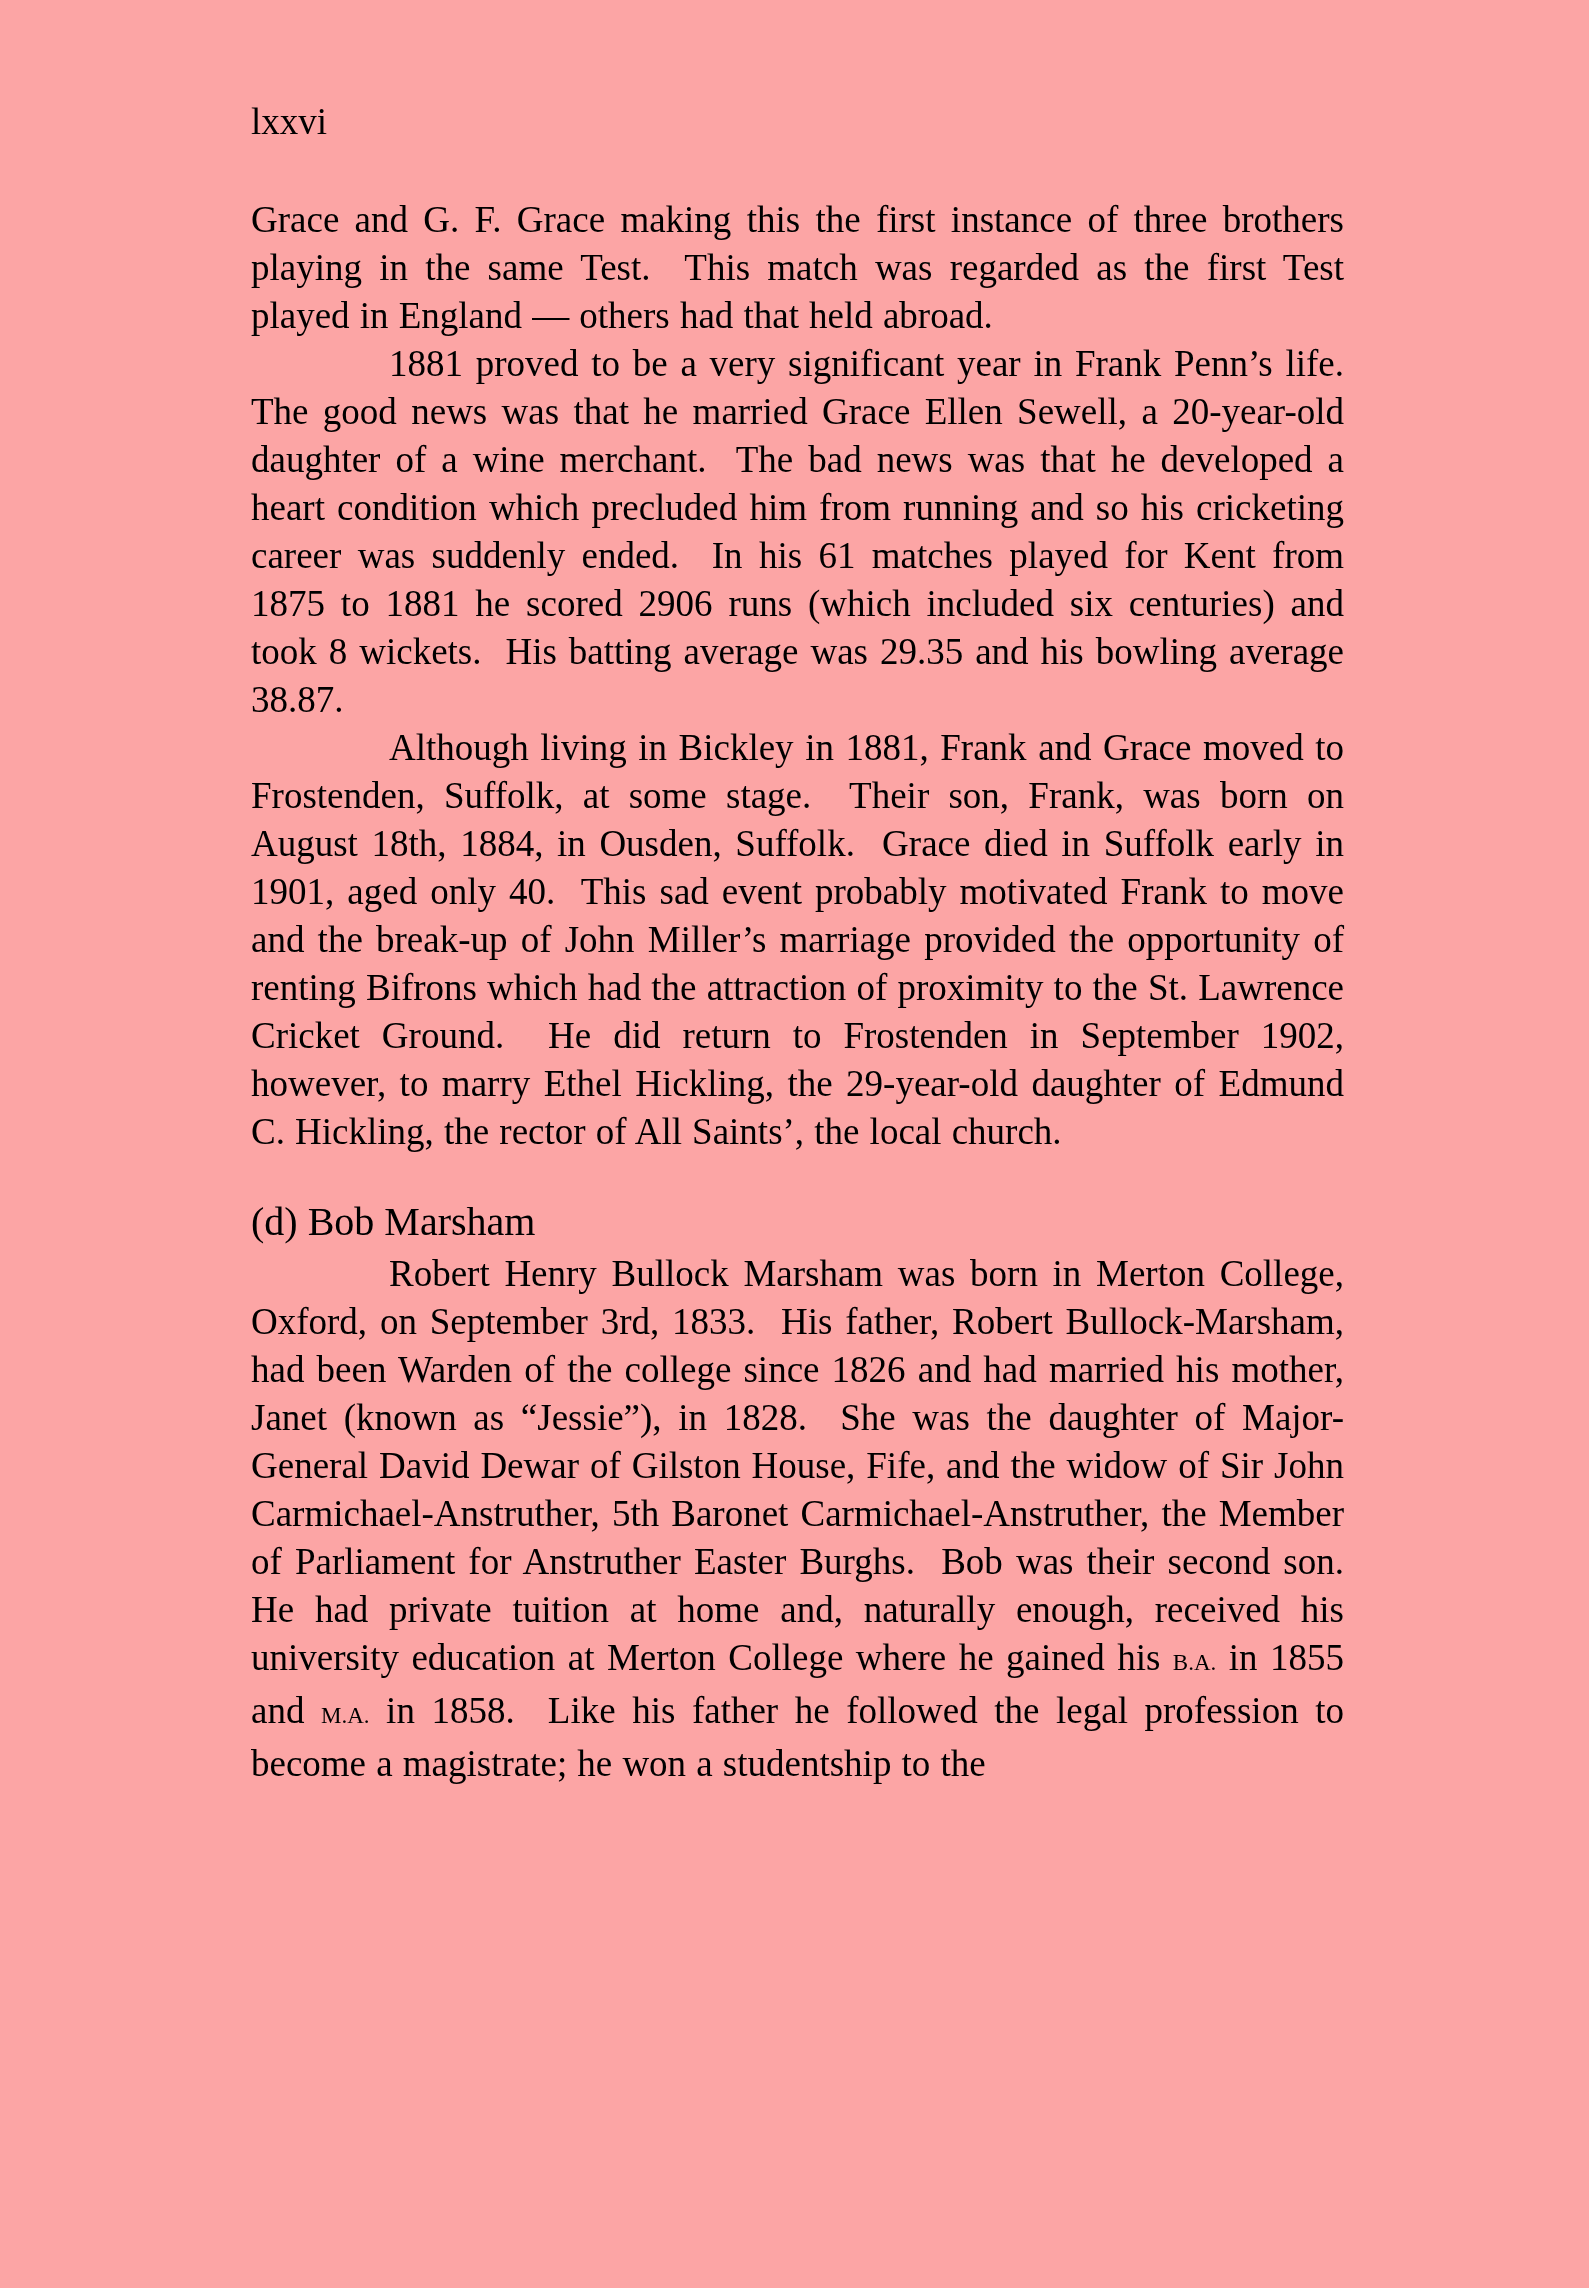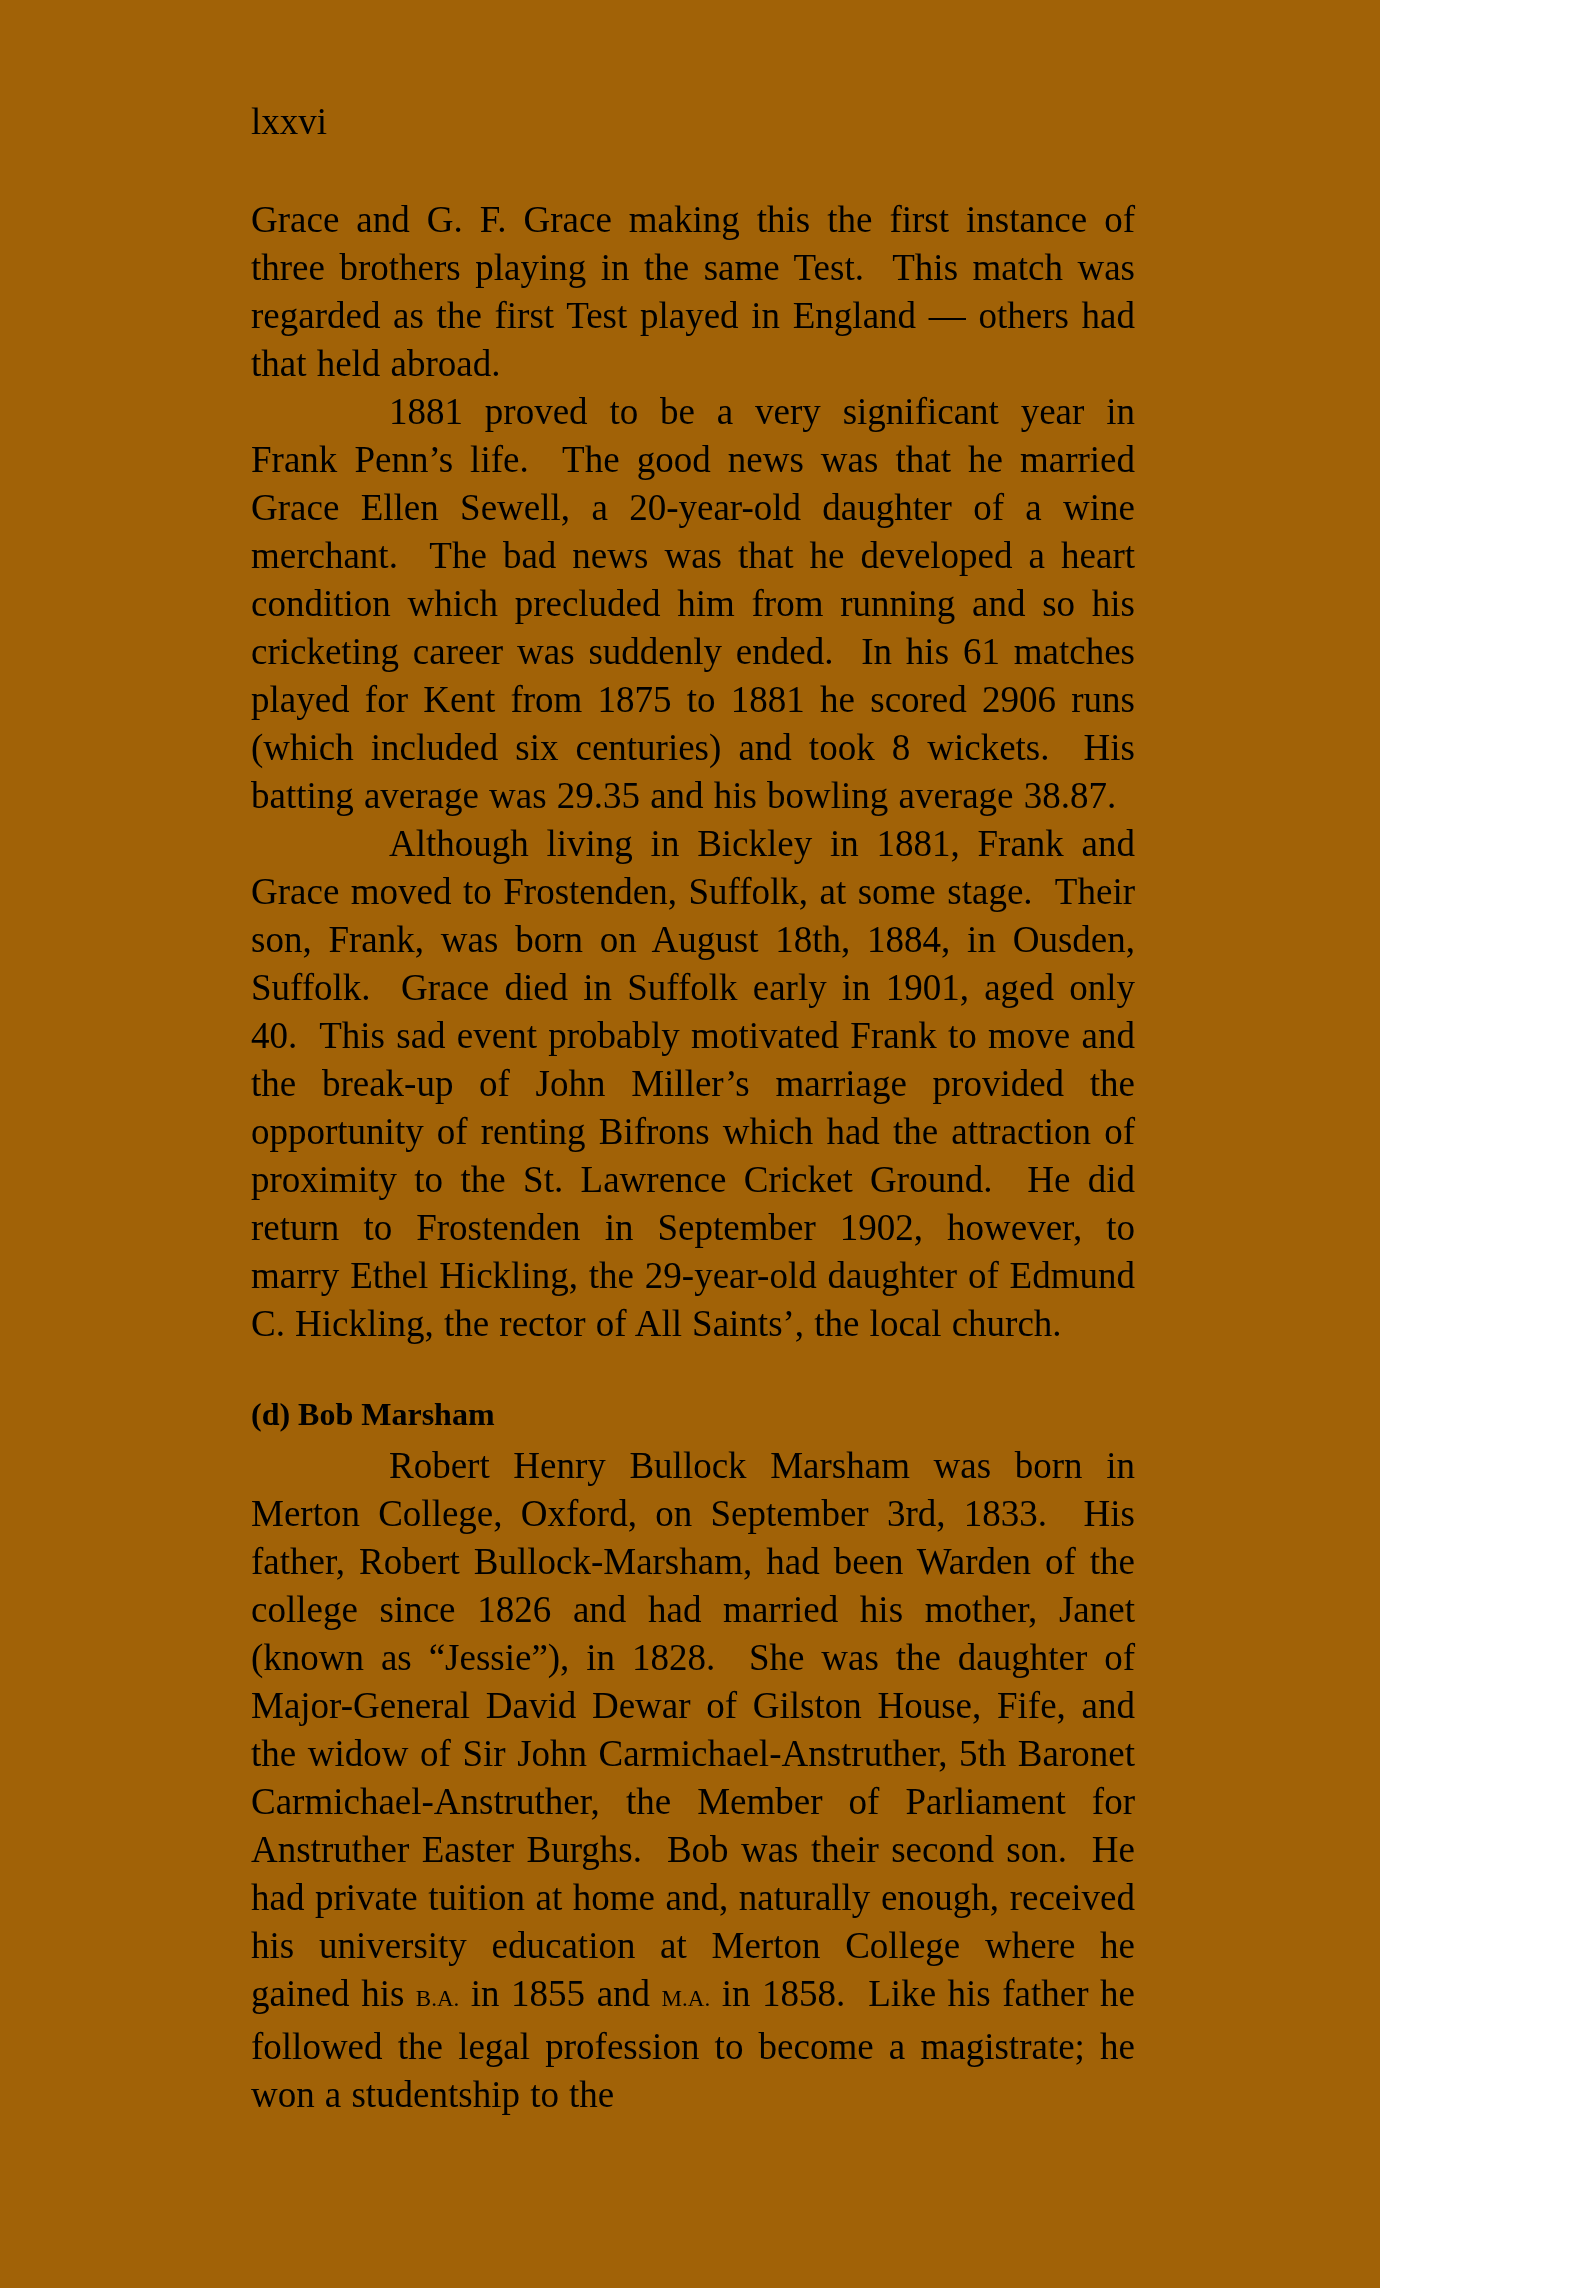--- a/index.html
+++ b/index.html
@@ -2,24 +2,24 @@
 <html style="font-size:14.8px"><head>
 <meta charset="utf-8">
 <style>
   html, body {
     margin: 0;
     padding: 0;
     background: #ffffff;
   }
   .page {
     position: relative;
-    width: 1380px;
+    width: 1589px;
     height: 2289px;
     box-sizing: border-box;
-    background: #a16207;
+    background: #fca5a5;
     color: #000000;
     font-family: "Liberation Serif", "DejaVu Serif", serif;
     font-size: 37px;
     line-height: 48px;
     padding: 98px 245px 0 251px;
     overflow: hidden;
   }
   .page-number {
     text-align: left;
     white-space: pre-wrap;
@@ -31,23 +31,23 @@
     white-space: pre-wrap;
     word-spacing: 0.9px;
   }
   p.first-par {
     margin-top: 50px;
   }
   p.indent {
     text-indent: 138px;
   }
   h2.section-heading {
-    font-size: 32px;
+    font-size: 40px;
     line-height: 48px;
-    font-weight: bold;
+    font-weight: normal;
     margin: 42px 0 3.7px 0;
     text-align: left;
     white-space: pre-wrap;
   }
   .sc {
     font-size: 23px;
   }
 </style>
 </head>
 <body>

